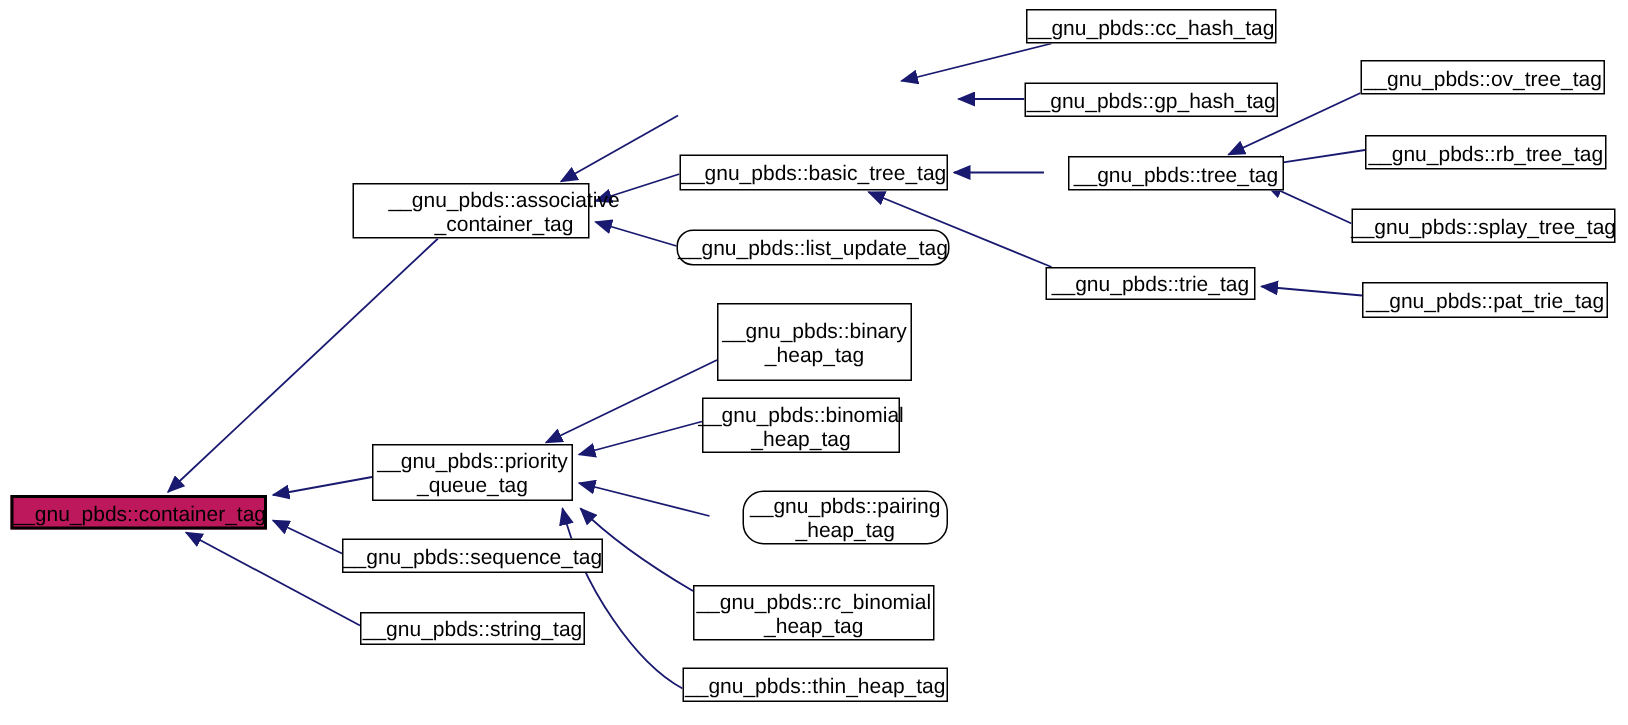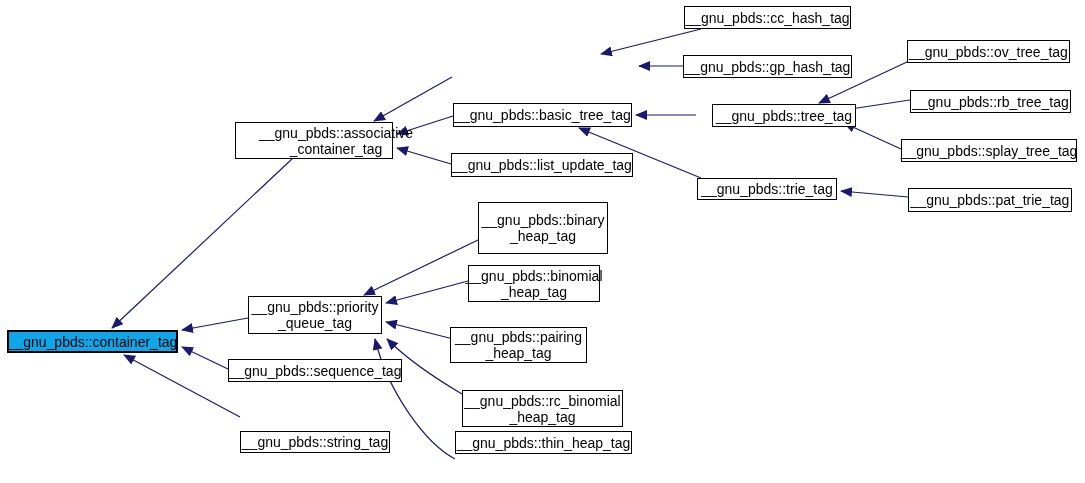--- a/index.html
+++ b/index.html
@@ -25,21 +25,21 @@
     font-size: 14px;
     line-height: 16px;
     display: flex;
     align-items: center;
     justify-content: center;
     text-align: center;
     white-space: pre-line;
     cursor: pointer;
   }
   .node.highlight {
-    background: #0ea5e9;
+    background: #be185d;
     border: 2px solid #000000;
   }
 </style>
 </head>
 <body>
 
 <div id="stage">
 
   <svg id="edges" viewBox="0 0 1085 483" xmlns="http://www.w3.org/2000/svg">
     <defs>
@@ -76,28 +76,28 @@
 _container_tag</div>
   <div class="node" style="left:684px; top:6px;   width:167px; height:23px;">__gnu_pbds::cc_hash_tag</div>
   <div class="node" style="left:683px; top:55px;  width:169px; height:23px;">__gnu_pbds::gp_hash_tag</div>
   <div class="node" style="left:453px; top:103px; width:179px; height:24px;">__gnu_pbds::basic_tree_tag</div>
   <div class="node" style="left:712px; top:104px; width:144px; height:23px;">__gnu_pbds::tree_tag</div>
   <div class="node" style="left:907px; top:40px;  width:163px; height:23px;">__gnu_pbds::ov_tree_tag</div>
   <div class="node" style="left:910px; top:90px;  width:161px; height:23px;">__gnu_pbds::rb_tree_tag</div>
   <div class="node" style="left:697px; top:178px; width:140px; height:22px;">__gnu_pbds::trie_tag</div>
   <div class="node" style="left:901px; top:139px; width:176px; height:23px;">__gnu_pbds::splay_tree_tag</div>
   <div class="node" style="left:908px; top:188px; width:164px; height:24px;">__gnu_pbds::pat_trie_tag</div>
-  <div class="node" style="left:451px; top:153px; width:182px; height:24px;">__gnu_pbds::list_update_tag</div>
+  <div class="node" style="left:451px; top:153px; width:182px; height:24px;border-radius:11px;">__gnu_pbds::list_update_tag</div>
   <div class="node" style="left:248px; top:296px; width:134px; height:38px;">__gnu_pbds::priority
 _queue_tag</div>
   <div class="node" style="left:478px; top:202px; width:130px; height:52px;">__gnu_pbds::binary
 _heap_tag</div>
   <div class="node" style="left:468px; top:265px; width:132px; height:37px;">__gnu_pbds::binomial
 _heap_tag</div>
-  <div class="node" style="left:450px; top:327px; width:137px; height:36px;">__gnu_pbds::pairing
+  <div class="node" style="left:495px; top:327px; width:137px; height:36px;border-radius:14px;">__gnu_pbds::pairing
 _heap_tag</div>
   <div class="node" style="left:462px; top:390px; width:161px; height:37px;">__gnu_pbds::rc_binomial
 _heap_tag</div>
-  <div class="node" style="left:455px; top:431px; width:177px; height:23px;text-align:right;">__gnu_pbds::thin_heap_tag</div>
+  <div class="node" style="left:455px; top:445px; width:177px; height:23px;text-align:right;">__gnu_pbds::thin_heap_tag</div>
   <div class="node" style="left:228px; top:359px; width:174px; height:23px;">__gnu_pbds::sequence_tag</div>
-  <div class="node" style="left:240px; top:408px; width:150px; height:22px;margin-top:23px;">__gnu_pbds::string_tag</div>
+  <div class="node" style="left:240px; top:408px; width:150px; height:22px;">__gnu_pbds::string_tag</div>
 
 </div>
 
 </body></html>

